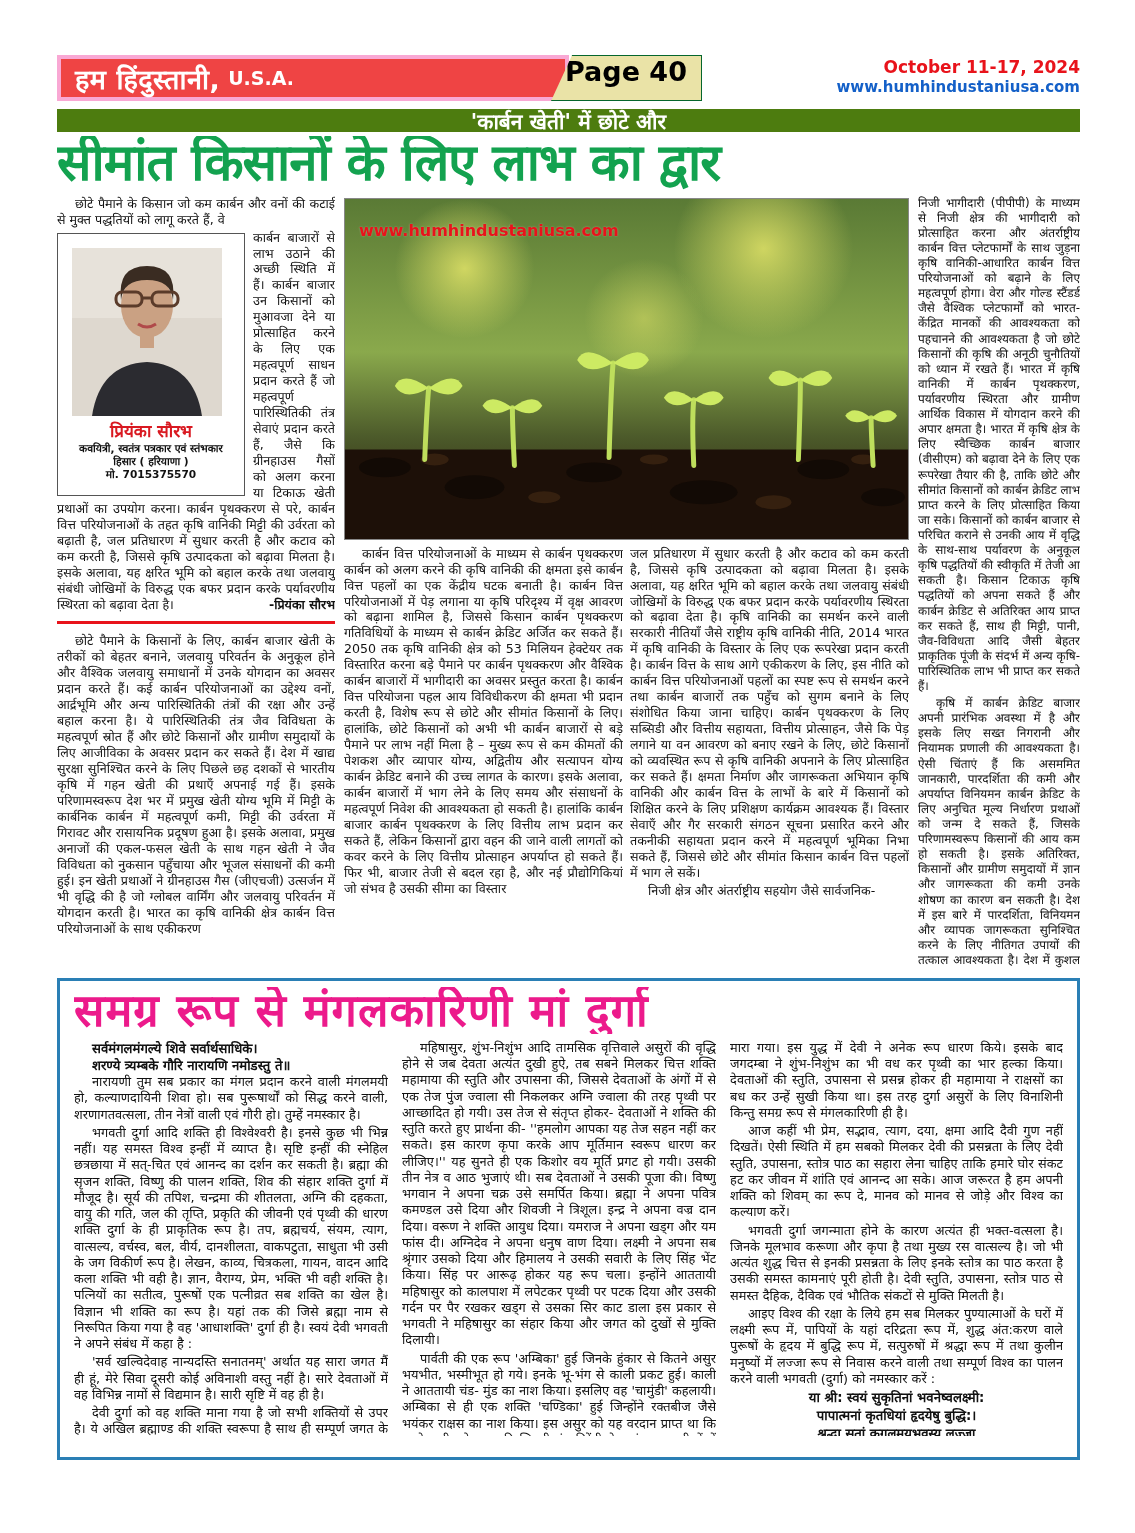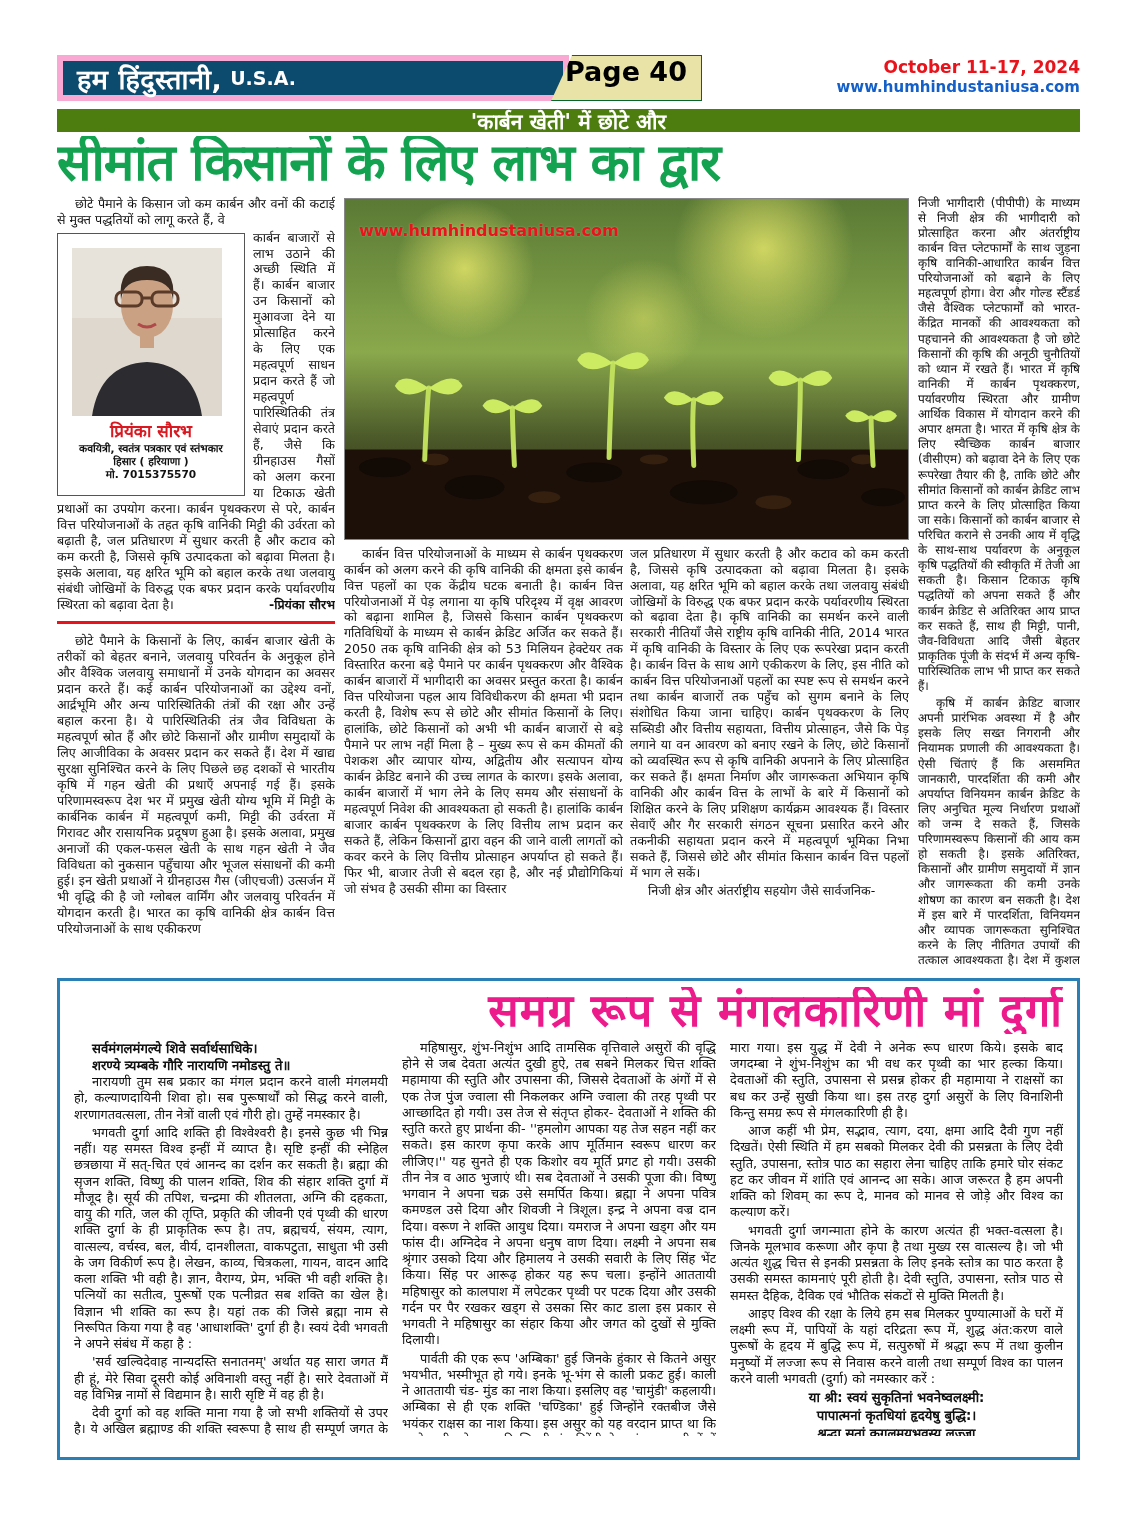--- a/index.html
+++ b/index.html
@@ -5,22 +5,22 @@
   html,body{margin:0;padding:0;background:#9a9a9a;}
   .page{
     position:relative;width:1135px;height:1533px;margin:0 auto;background:#ffffff;
     font-family:"DejaVu Sans","Liberation Sans",sans-serif;color:#111;overflow:hidden;
     box-sizing:border-box;padding:55px 55px 0 57px;
   }
   
   .masthead{display:flex;justify-content:space-between;align-items:flex-start;height:50px;}
   .mast-left{display:flex;height:46px;width:645px;}
   .brand-bar{
-    background:#0c4a6e;color:#fff;flex:1;display:flex;align-items:center;gap:8px;
-    padding:0 14px;border:6px solid #f9a8d4;
+    background:#ef4444;color:#fff;flex:1;display:flex;align-items:center;gap:8px;
+    padding:0 14px;border:4px solid #f9a8d4;
   }
   .brand-hi{font-size:27px;font-weight:bold;letter-spacing:.5px;}
   .brand-usa{font-size:19px;font-weight:bold;}
   .page-badge{
     background:#eae3a7;border:1px solid #06662d;border-left:none;width:150px;
     display:flex;align-items:flex-start;justify-content:center;
     clip-path:polygon(14% 0,100% 0,100% 100%,0 100%);margin-left:-18px;
   }
   .page-badge span{font-size:27px;font-weight:bold;color:#000;}
   .mast-right{text-align:right;line-height:1.25;padding-top:2px;}
@@ -60,21 +60,21 @@
     text-shadow:0 0 2px rgba(255,255,255,.35);
   }
   .below-photo{display:flex;gap:7px;flex:1;overflow:hidden;}
   .below-photo .subcol{flex:1;overflow:hidden;}
   
   .a2{
     margin-top:10px;border:3px solid #2a7fb5;box-sizing:border-box;height:482px;
     padding:4px 14px 8px 14px;overflow:hidden;
   }
   .headline2{
-    margin:2px 0 6px 0;color:#ec1a8b;font-size:45px;font-weight:bold;text-align:right;
+    margin:2px 0 6px 0;color:#ec1a8b;font-size:45px;font-weight:bold;text-align:left;
     letter-spacing:1px;white-space:nowrap;overflow:hidden;line-height:1.05;
   }
   .a2cols{display:grid;grid-template-columns:1fr 1fr 1.06fr;column-gap:14px;height:396px;}
   .a2cols .col{overflow:hidden;height:396px;}
   .a2 p{font-size:12.8px;line-height:1.27;text-align:justify;margin:0 0 2px 0;}
   .shloka{font-weight:bold;font-size:13.2px;line-height:1.3;padding-left:18px;}
   .verse{font-weight:bold;text-align:center;font-size:13.2px;line-height:1.35;}
 </style>
 </head>
 <body>

